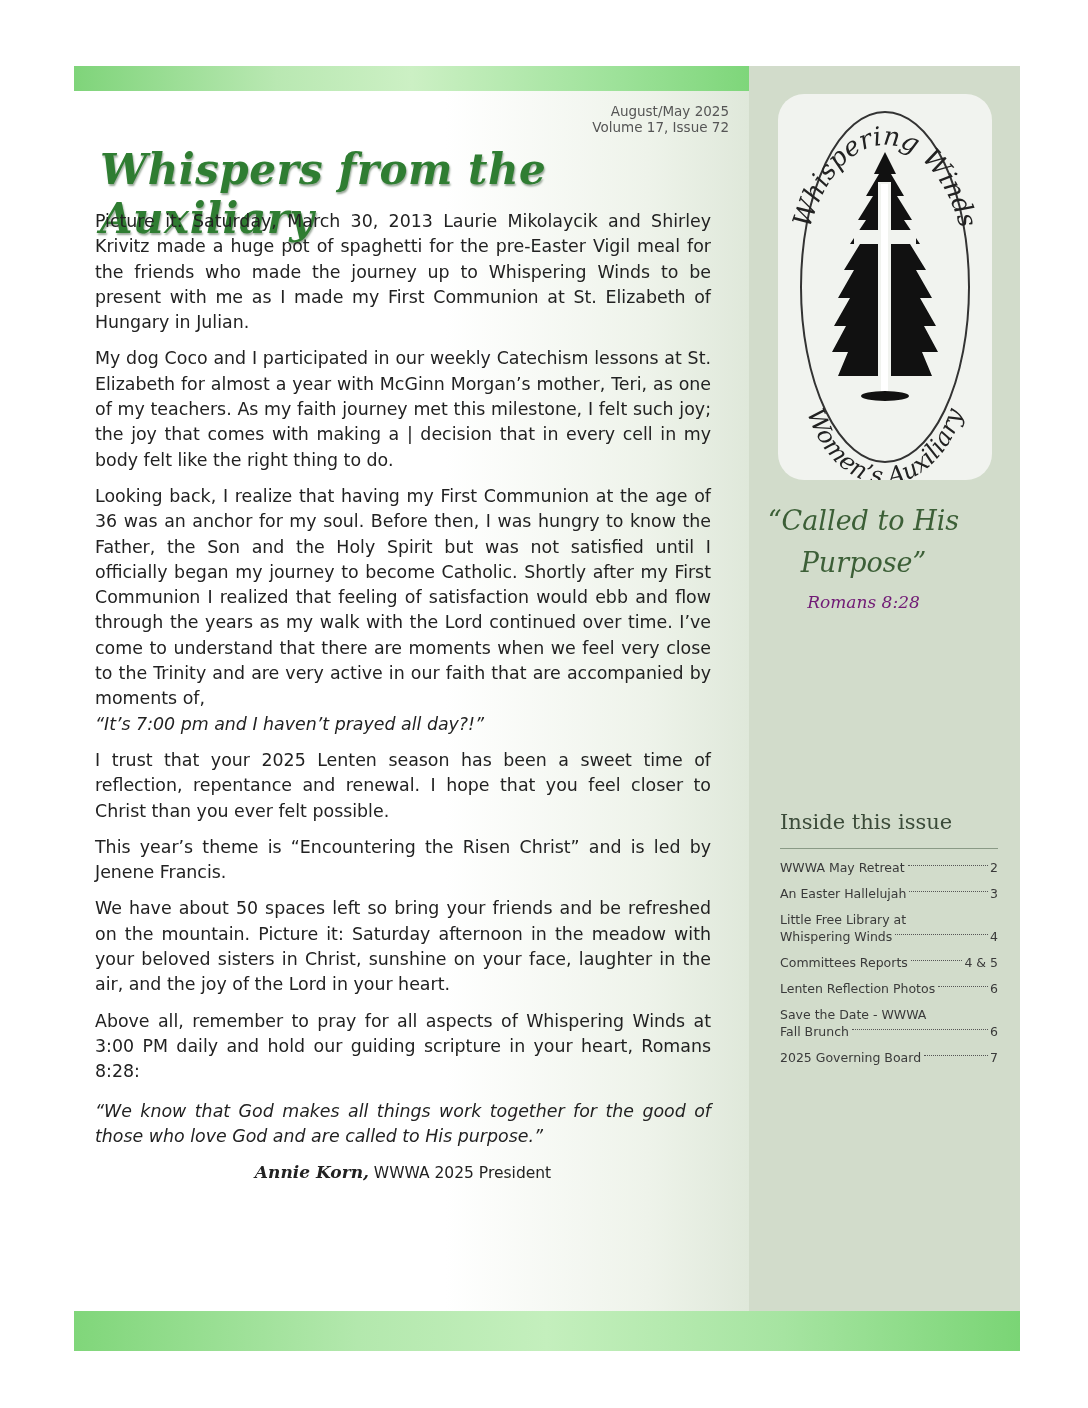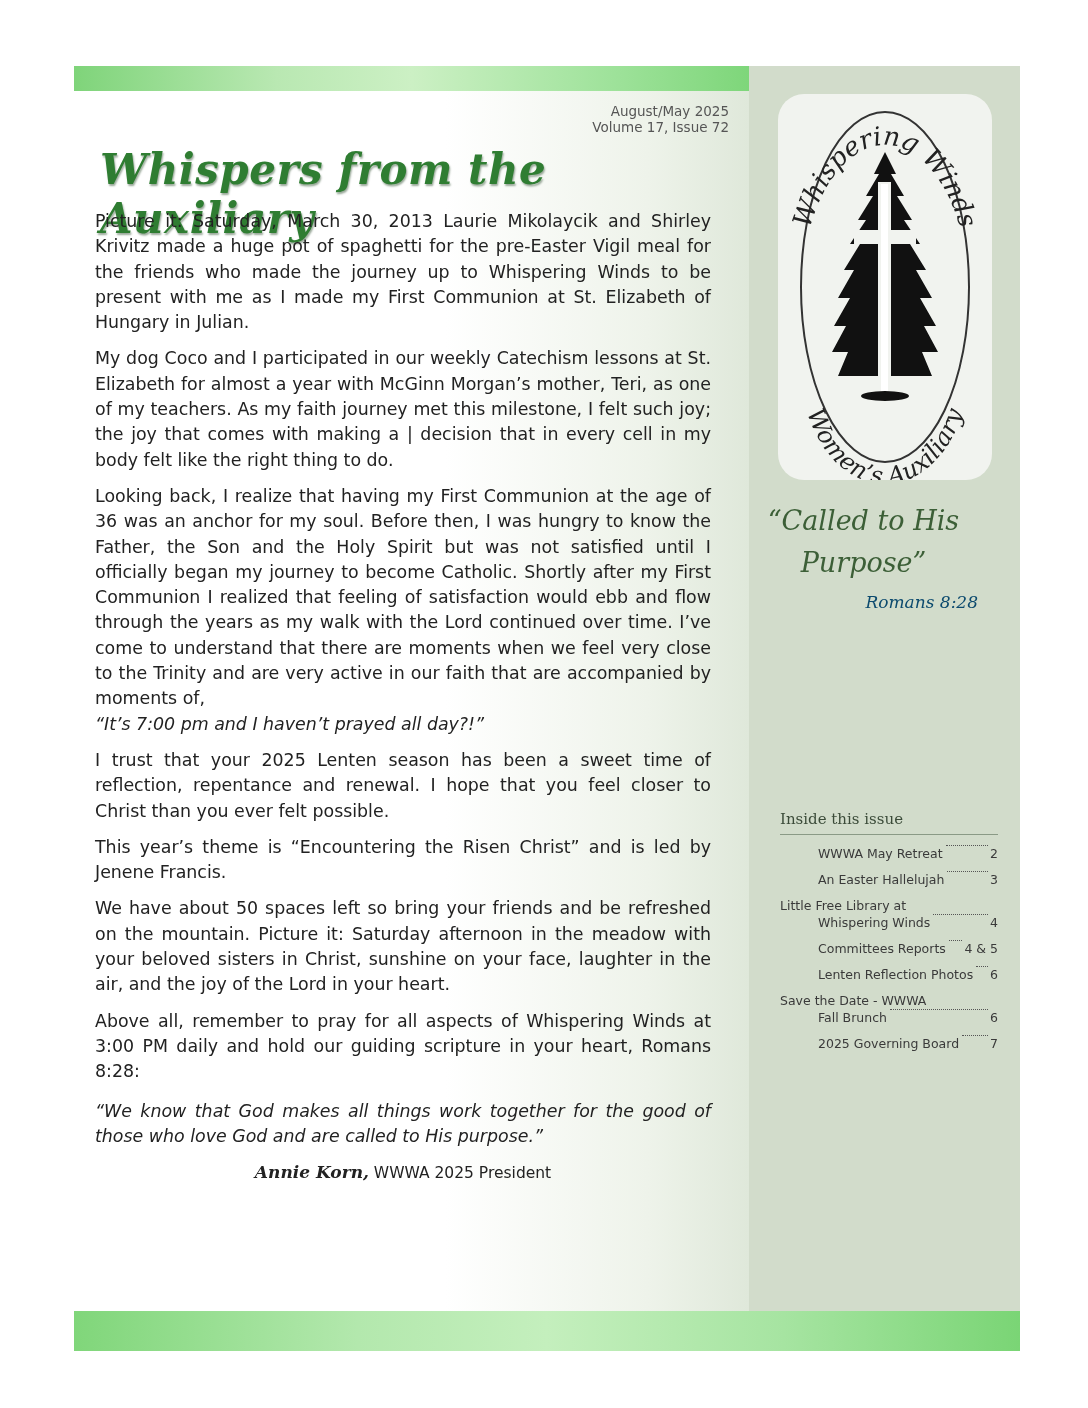--- a/index.html
+++ b/index.html
@@ -26,27 +26,27 @@
   .quote { text-align: right; font-style: italic; margin-top: 14px !important; }
   .signature { text-align: center !important; font-size: 15.5px; margin-top: 6px !important; }
   .signature .name { font-family: "DejaVu Serif", serif; font-style: italic; font-weight: bold; font-size: 17px; }
 
   .logo { position: absolute; left: 29px; top: 28px; width: 214px; height: 386px; border-radius: 26px; background: #f1f3ef; overflow: hidden; }
   .logo svg { width: 100%; height: 100%; }
 
   .theme { position: absolute; left: 0; top: 440px; width: 229px; text-align: center; color: #3c5f37; font-family: "DejaVu Serif", serif; font-style: italic; }
   .theme .t1 { font-size: 27px; line-height: 30px; }
   .theme .t2 { font-size: 27px; line-height: 30px; margin-top: 12px; }
-  .theme .ref { font-size: 17px; margin-top: 14px; color: #0c4a6e; text-align: right; }
+  .theme .ref { font-size: 17px; margin-top: 14px; color: #701a75; }
 
   .toc { position: absolute; left: 31px; top: 744px; width: 218px; }
-  .toc-title { font-family: "DejaVu Serif", serif; font-size: 15px; color: #3b4b39; padding-bottom: 6px; border-bottom: 1px solid #8a9a86; }
+  .toc-title { font-family: "DejaVu Serif", serif; font-size: 21px; color: #3b4b39; padding-bottom: 14px; border-bottom: 1px solid #8a9a86; }
   .toc-list { margin-top: 10px; font-size: 12.5px; color: #3a3a3a; }
   .toc-item { margin-bottom: 9px; line-height: 17px; display: flex; }
-  .toc-row { display: flex; align-items: flex-start; margin-left: 38px; }
+  .toc-row { display: flex; align-items: center; }
   .toc-row .label { white-space: nowrap; }
   .toc-row .leader { flex: 1; border-bottom: 1px dotted #555; margin: 0 2px 4px 3px; }
   .toc-row .pg { white-space: nowrap; }
 </style>
 </head>
 <body>
 
 <div class="topbar"></div>
 
 <div class="main">

